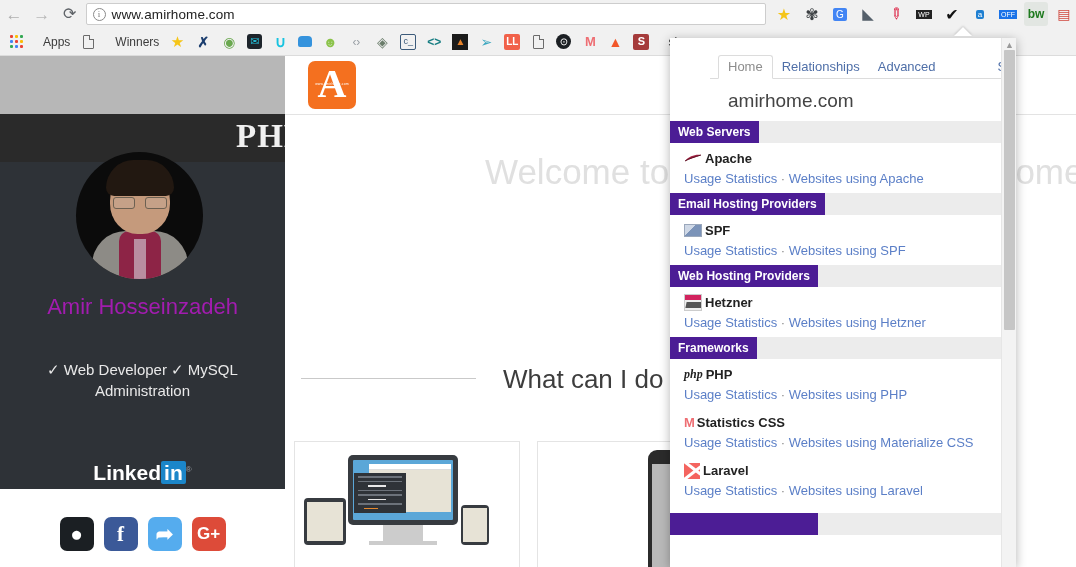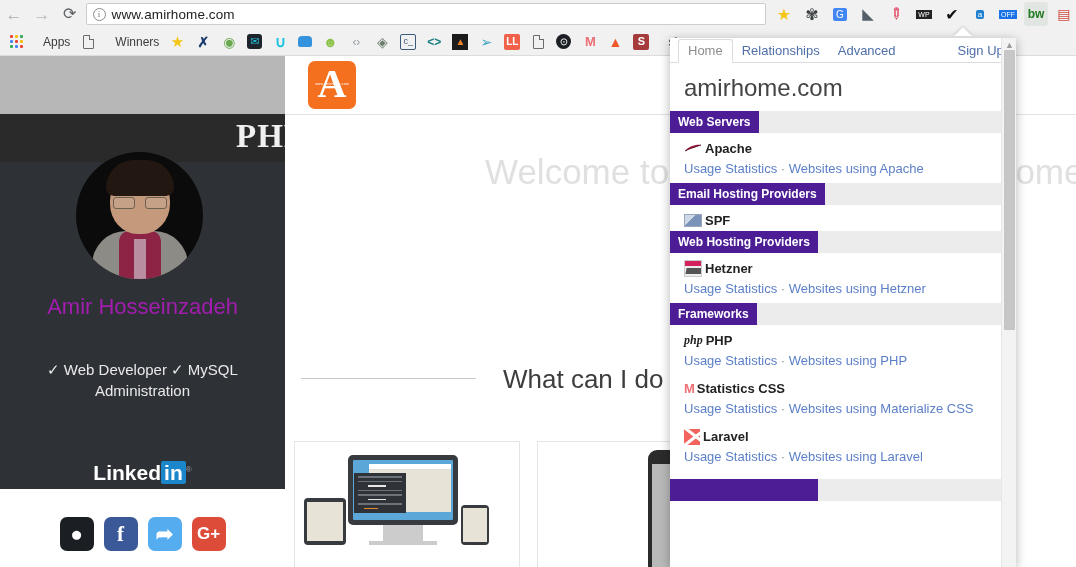--- a/index.html
+++ b/index.html
@@ -162,30 +162,30 @@
     border-bottom:9px solid #fff; z-index:40;
     filter:drop-shadow(0 -1px 1px rgba(0,0,0,.18));
   }
   .popup{
     position:absolute; left:670px; top:38px; width:346px; height:529px;
     background:#fff; z-index:30; overflow:hidden;
     box-shadow:0 2px 10px rgba(0,0,0,.30);
     font-size:13px;
   }
   .popup-tabs{
-    height:25px; border-bottom:1px solid #dcdcdc; display:flex; align-items:flex-end;
-    padding-left:8px; position:relative; background:#fff;
+    height:41px; border-bottom:1px solid #dcdcdc; display:flex; align-items:flex-end;
+    padding-left:8px; position:relative; background:#fff;margin-left:40px;
   }
   .ptab{ padding:3px 9px 4px; font-size:13px; color:#4f6fa8; cursor:pointer; white-space:nowrap;}
   .ptab.active{
     color:#8d8d8d; border:1px solid #dcdcdc; border-bottom:1px solid #fff;
     margin-bottom:-1px; border-radius:3px 3px 0 0; background:#fff;
   }
   .ptab.right-first{ margin-left:44px; }
-  .popup-title{ padding:11px 14px 9px; font-size:24px; color:#444; font-weight:400;}
+  .popup-title{ padding:11px 14px 9px; font-size:19px; color:#444; font-weight:400;margin-left:44px;}
 
   .grp{ background:#ececec; height:22px; display:flex; align-items:center; margin-bottom:2px;}
   .grp span{ background:#4c1d95; color:#fff; font-size:12px; font-weight:bold; height:22px; line-height:22px; padding:0 8px; white-space:nowrap;}
 
   .tech{ padding:5px 14px 2px; }
   .tech-name{ display:flex; align-items:center; gap:3px; font-size:13px; font-weight:bold; color:#222; line-height:17px;}
   .tech-links{ padding:2px 14px 7px; font-size:13px; color:#5b7fc7; white-space:nowrap;}
   .tech-links a{ color:#5b7fc7; text-decoration:none; cursor:pointer;}
   .tech-links .dot{ color:#888; }
 
@@ -475,20 +475,25 @@
 
   <div class="grp">
     <span>Email Hosting Providers</span>
   </div>
   <div class="tech">
     <div class="tech-name">
       <span class="ico ico-spf"></span>
       <span>SPF</span>
     </div>
   </div>
+  <div class="tech-links">
+    <a>Usage Statistics</a>
+    <span class="dot">·</span>
+    <a>Websites using SPF</a>
+  </div>
 
   <div class="grp">
     <span>Web Hosting Providers</span>
   </div>
   <div class="tech">
     <div class="tech-name">
       <span class="ico ico-hetzner">
           <i></i>
           <b></b>
         </span>

